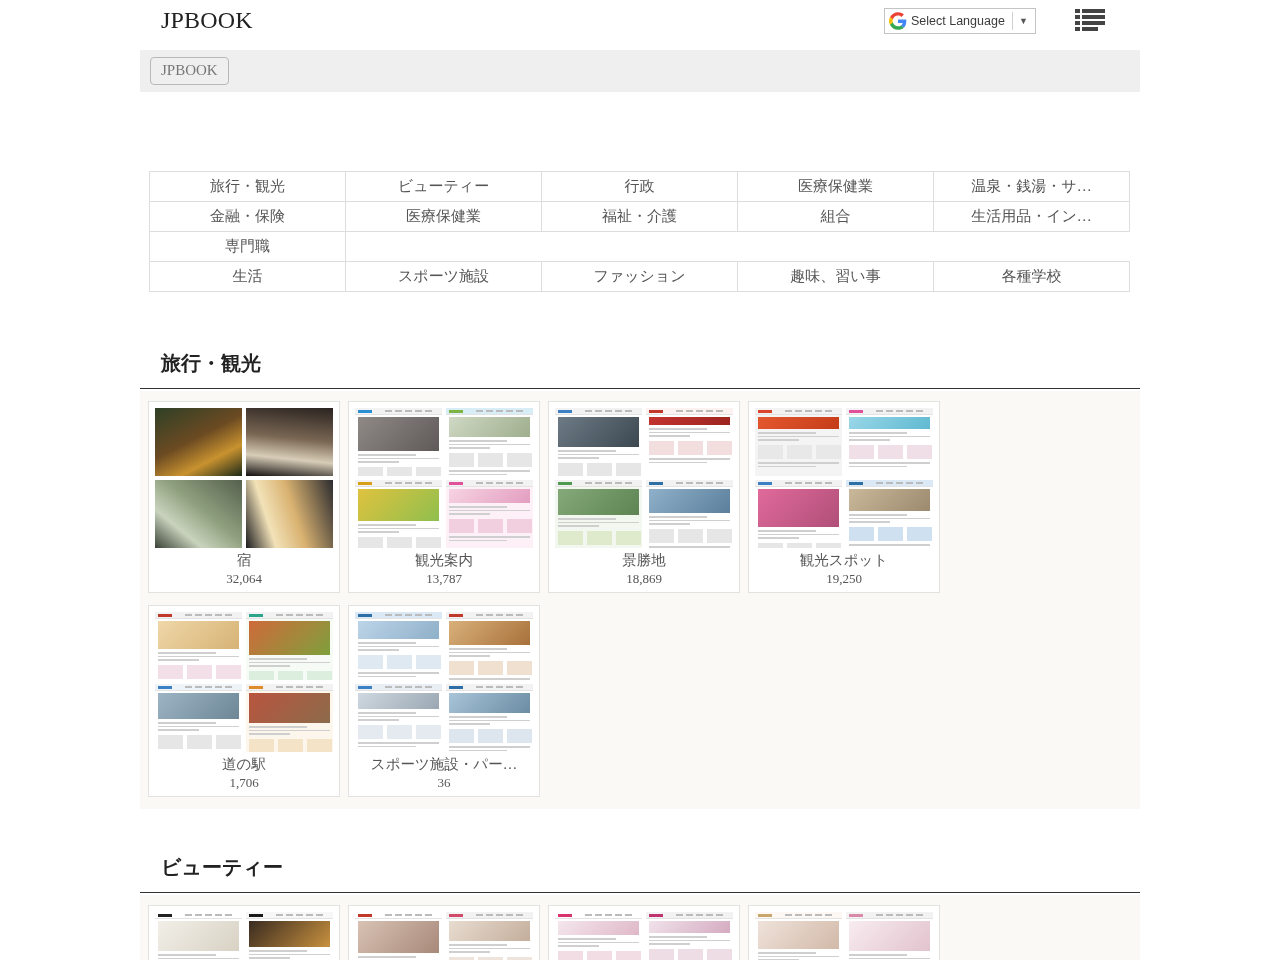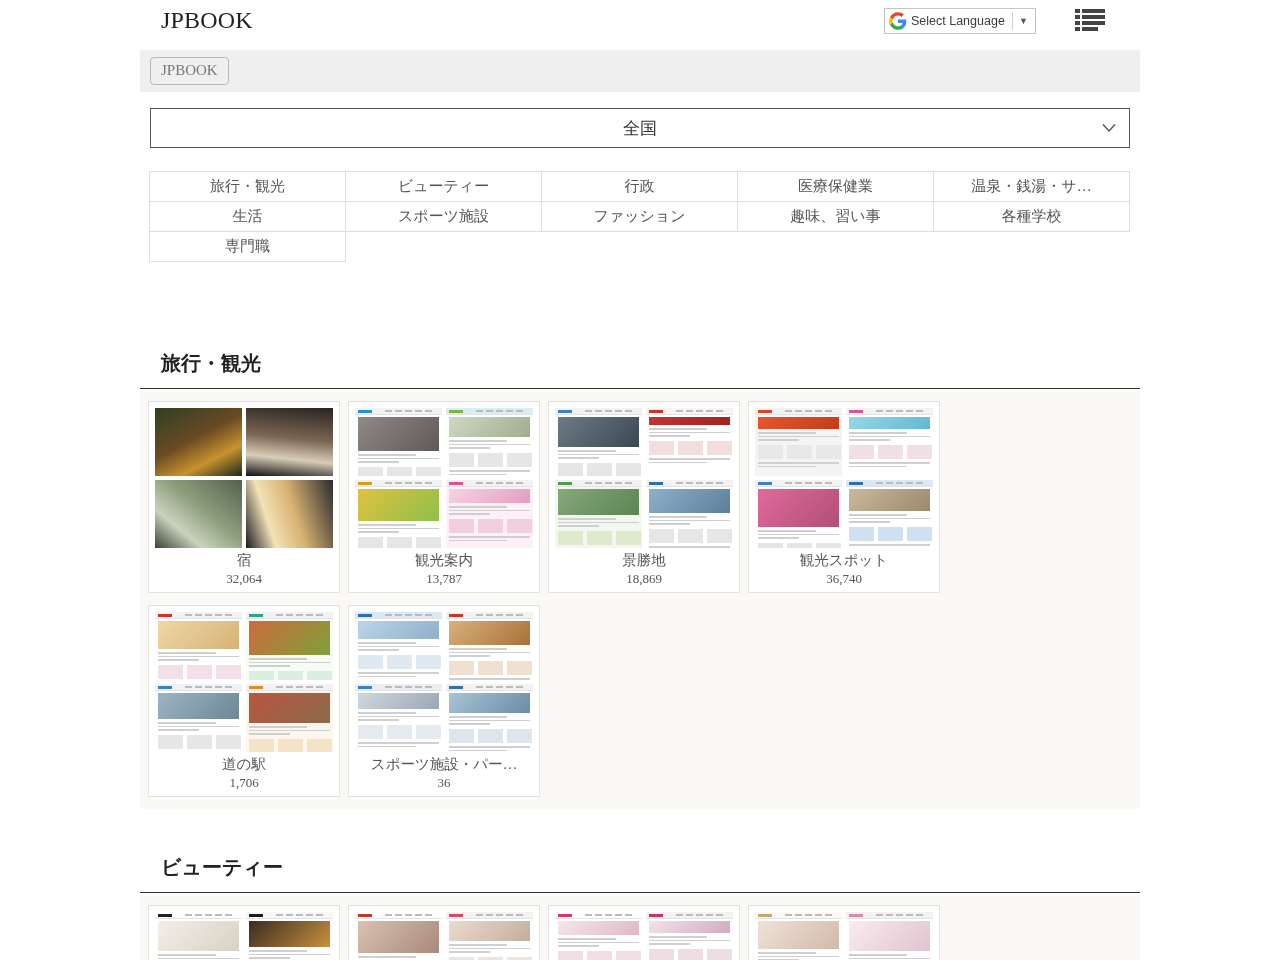--- a/index.html
+++ b/index.html
@@ -194,49 +194,50 @@
       <rect x="8" y="14" width="23" height="4" fill="#444"></rect>
       <rect x="1" y="20" width="5" height="4" fill="#444"></rect>
       <rect x="8" y="20" width="16" height="4" fill="#444"></rect>
     </svg>
   </div>
 
   <div class="crumb-bar">
     <span class="crumb">JPBOOK</span>
   </div>
 
-  <div class="region-select">
-    <span class="val">全国</span>
-    <svg class="chev" viewBox="0 0 14 9">
-      <path d="M1 1 L7 7.5 L13 1" stroke="#555" stroke-width="1.4" fill="none"></path>
-    </svg>
-  </div>
 
   <table class="cat-table">
     <tbody id="cat-body">
         <tr>
           <td>旅行・観光</td>
           <td>ビューティー</td>
           <td>行政</td>
           <td>医療保健業</td>
           <td>温泉・銭湯・サ…</td>
         </tr>
         <tr>
-          <td>生活</td>
-          <td>スポーツ施設</td>
-          <td>ファッション</td>
-          <td>趣味、習い事</td>
-          <td>各種学校</td>
+          <td>金融・保険</td>
+          <td>医療保健業</td>
+          <td>福祉・介護</td>
+          <td>組合</td>
+          <td>生活用品・イン…</td>
         </tr>
         <tr>
           <td>専門職</td>
           <td class="empty"></td>
           <td class="empty"></td>
           <td class="empty"></td>
           <td class="empty"></td>
+        </tr>
+        <tr>
+          <td>生活</td>
+          <td>スポーツ施設</td>
+          <td>ファッション</td>
+          <td>趣味、習い事</td>
+          <td>各種学校</td>
         </tr>
       </tbody>
   </table>
 
   <div class="section" id="section-0" style="top:350px;">
     <div class="sec-title">旅行・観光</div>
     <div class="sec-rule"></div>
     <div class="strip">
       <div class="cards" id="cards-0">
           <div class="card">
@@ -533,21 +534,21 @@
                   <div style="position:absolute;left:32px;top:47px;width:25px;height:14px;background:#cfe0f0"></div>
                   <div style="position:absolute;left:61px;top:47px;width:25px;height:14px;background:#cfe0f0"></div>
                   <div class="lines" style="top:64px">
                     <div class="ln"></div>
                     <div class="ln m"></div>
                   </div>
                 </div>
               </div>
             </div>
             <div class="card-label">観光スポット</div>
-            <div class="card-count">36,740</div>
+            <div class="card-count">19,250</div>
           </div>
           <div class="card">
             <div class="thumb">
               <div class="q tl">
                 <div class="mw" style="background:#ffffff">
                   <div class="bar" style="top:0;height:6px;background:#f2f2f2;border-bottom:1px solid #e3e3e3"></div>
                   <div style="position:absolute;left:3px;top:1.5px;width:14px;height:3px;background:#c0392b"></div>
                   <div style="position:absolute;left:30px;top:2px;width:7px;height:2px;background:#bbb"></div>
                   <div style="position:absolute;left:40px;top:2px;width:7px;height:2px;background:#bbb"></div>
                   <div style="position:absolute;left:50px;top:2px;width:7px;height:2px;background:#bbb"></div>

